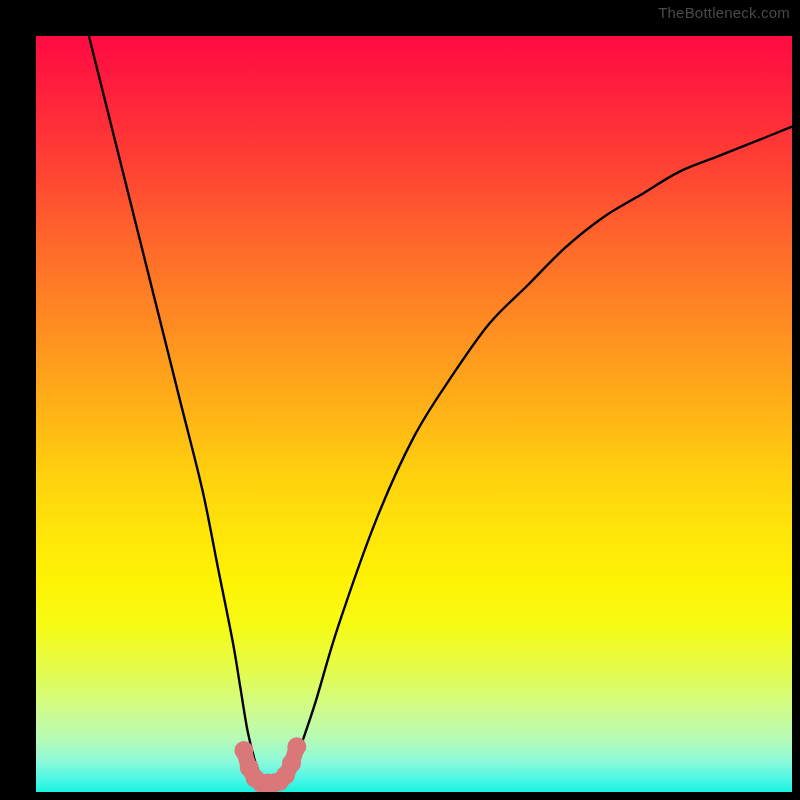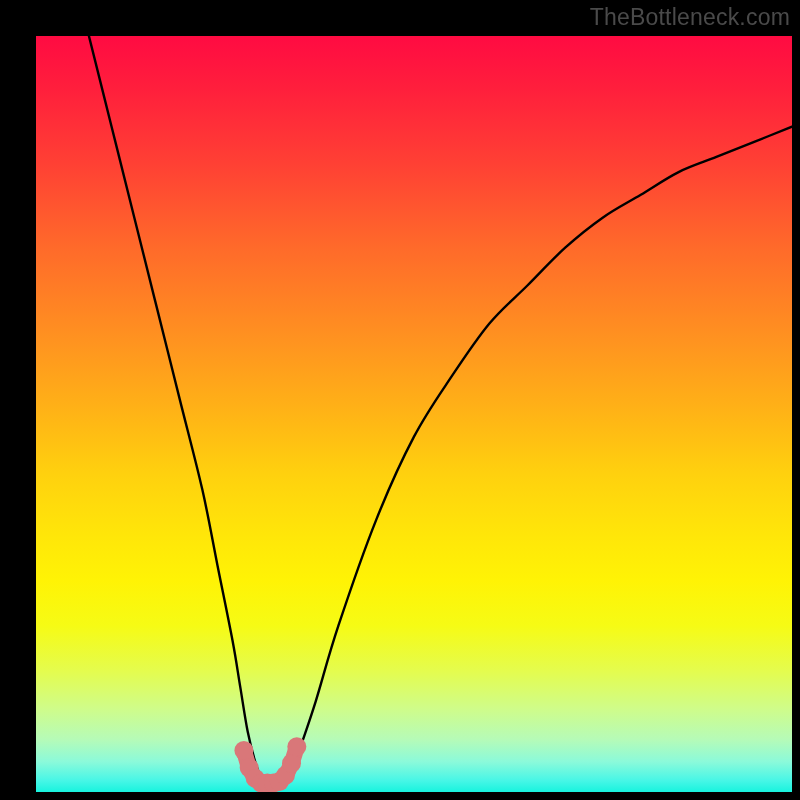--- a/index.html
+++ b/index.html
@@ -15,21 +15,21 @@
     position: relative;
     width: 800px;
     height: 800px;
     background: #000;
   }
   .watermark {
     position: absolute;
     top: 4px;
     right: 10px;
     color: #4a4a4a;
-    font-size: 23px;
+    font-size: 15px;
     font-weight: 400;
     letter-spacing: 0.2px;
     z-index: 50;
   }
   .plot-area {
     position: absolute;
     left: 36px;
     top: 36px;
     width: 756px;
     height: 756px;

